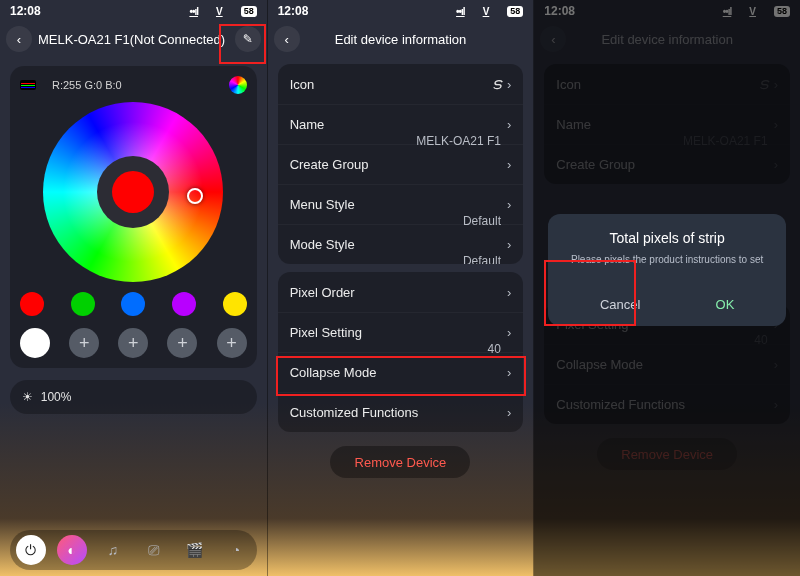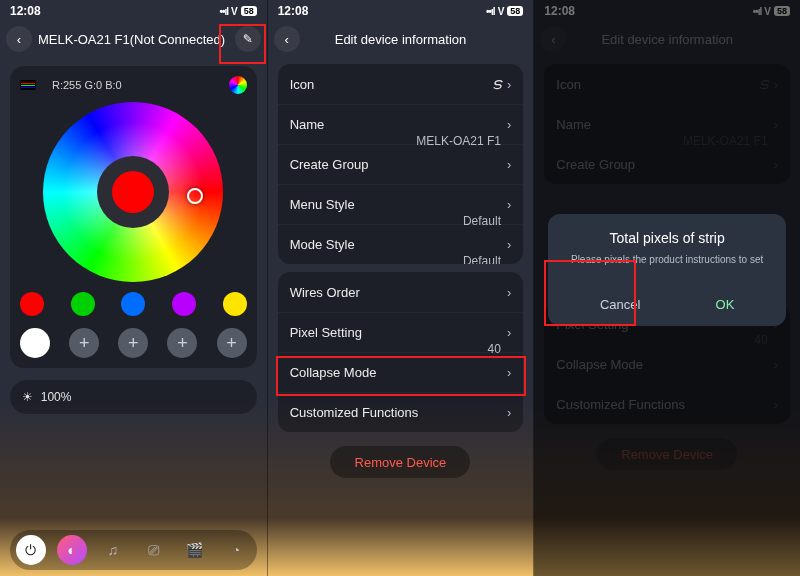--- a/index.html
+++ b/index.html
@@ -2,21 +2,21 @@
 <html><head>
 <meta charset="utf-8">
 <style>
   * { box-sizing: border-box; margin: 0; padding: 0; font-family: -apple-system, Helvetica, Arial, sans-serif; }
   body { background: #1a1a1a; display: flex; width: 800px; height: 576px; overflow: hidden; }
   .screen { width: 266.66px; height: 576px; position: relative; background: linear-gradient(180deg, #2a2d3a 0%, #2a2d3a 70%, #4a3a2a 90%, #f0c068 100%); color: #fff; overflow: hidden; }
   .screen + .screen { border-left: 1px solid rgba(0,0,0,.4); }
 
   
   .statusbar { display: flex; justify-content: space-between; align-items: center; height: 22px; padding: 0 10px; font-size: 12px; font-weight: 600; }
-  .status-r { display: flex; align-items: center; gap: 3px; font-size: 10px; }
+  .status-r { display: flex; gap: 18px; font-size: 10px; text-decoration: underline; }
   .sig { letter-spacing: -1px; }
   .batt { background: #fff; color: #000; border-radius: 3px; padding: 0 3px; font-size: 9px; font-weight: 700; }
 
   
   .header { display: flex; align-items: center; height: 34px; padding: 0 6px; gap: 6px; }
   .back-btn { width: 26px; height: 26px; border-radius: 50%; background: rgba(255,255,255,.07); display: flex; align-items: center; justify-content: center; font-size: 13px; cursor: pointer; }
   .title { flex: 1; font-size: 13px; text-align: center; white-space: nowrap; overflow: hidden; }
   .edit-btn { width: 26px; height: 26px; border-radius: 50%; background: rgba(255,255,255,.07); display: flex; align-items: center; justify-content: center; font-size: 12px; cursor: pointer; }
 
   
@@ -198,21 +198,21 @@
     </div>
     <div class="row">
       <span class="label">Mode Style</span>
       <span class="val">Default</span>
       <span class="chev">›</span>
     </div>
   </div>
 
   <div class="list">
     <div class="row">
-      <span class="label">Wires Order</span>
+      <span class="label">Pixel Order</span>
       <span class="chev">›</span>
     </div>
     <div class="row">
       <span class="label">Pixel Setting</span>
       <span class="val">40</span>
       <span class="chev">›</span>
     </div>
     <div class="row">
       <span class="label">Collapse Mode</span>
       <span class="chev">›</span>

